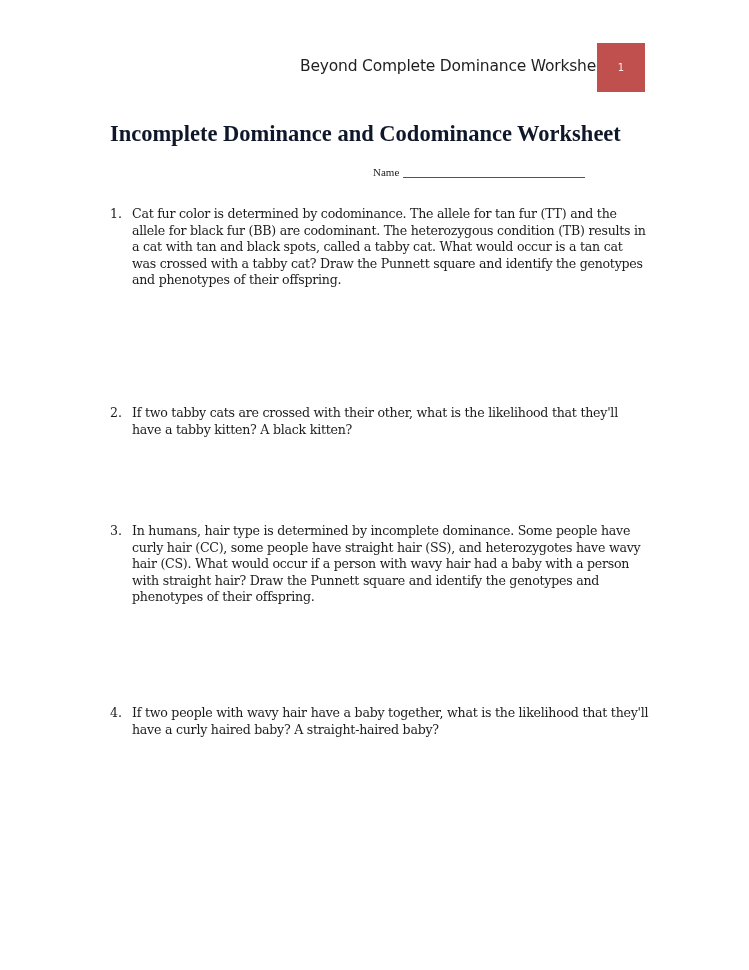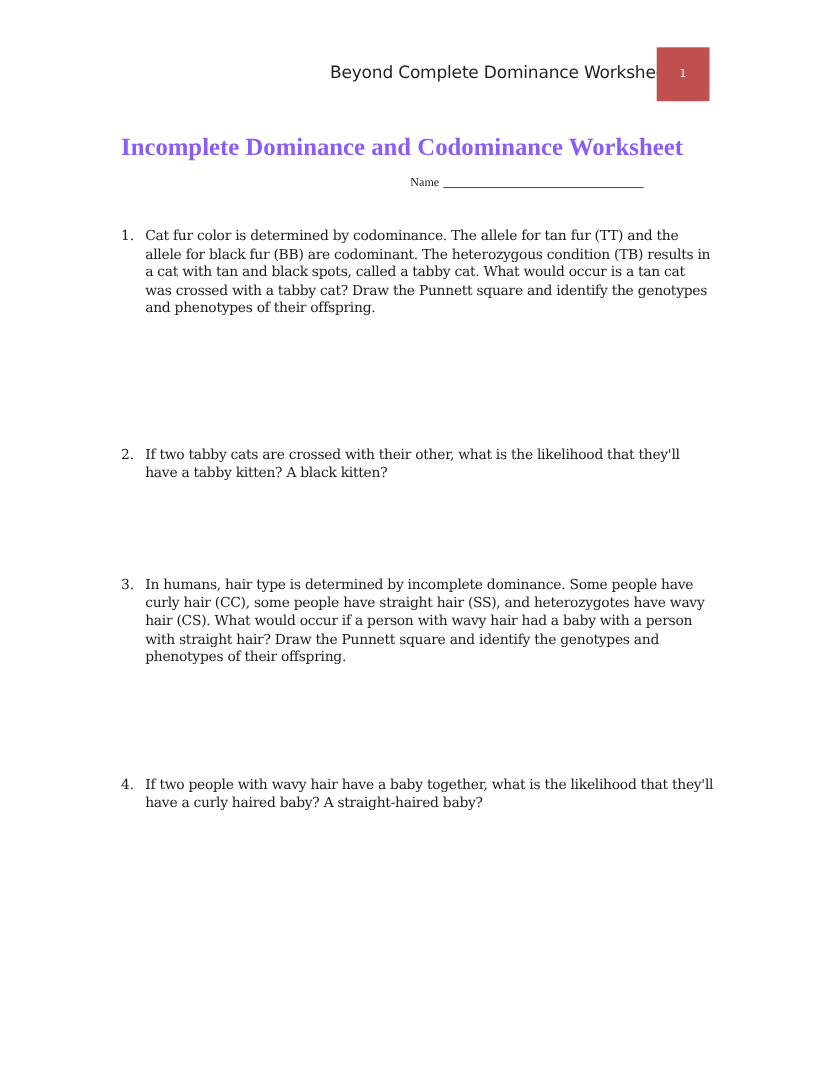--- a/index.html
+++ b/index.html
@@ -11,26 +11,26 @@
     }
     .page-badge {
       position: absolute; left: 597px; top: 43px; width: 48px; height: 49px;
       background: #c0504d; color: #fbe9e9;
       font-family: "DejaVu Sans", sans-serif; font-size: 10px;
       display: flex; align-items: center; justify-content: center;
     }
     .doc-title {
       position: absolute; left: 110px; top: 121px; width: 540px;
       font-family: "Liberation Serif", serif; font-weight: bold; font-size: 22.5px;
-      color: #8b5cf6; white-space: nowrap;
+      color: #0f172a; white-space: nowrap;
     }
     .name-line {
-      position: absolute; left: 373px; top: 160px;
+      position: absolute; left: 373px; top: 166px;
       font-family: "Liberation Serif", serif; font-size: 11px; color: #222;
-      display: flex; white-space: nowrap;
+      display: flex; align-items: flex-end; white-space: nowrap;
     }
     .name-blank {
       display: inline-block; width: 182px; border-bottom: 1px solid #555;
       margin-left: 4px; height: 10px;
     }
     .question {
       position: absolute; left: 110px; width: 540px;
       font-family: "DejaVu Serif", serif; font-size: 12.6px; line-height: 16.6px;
       color: #1c1c1c; display: flex;
     }

